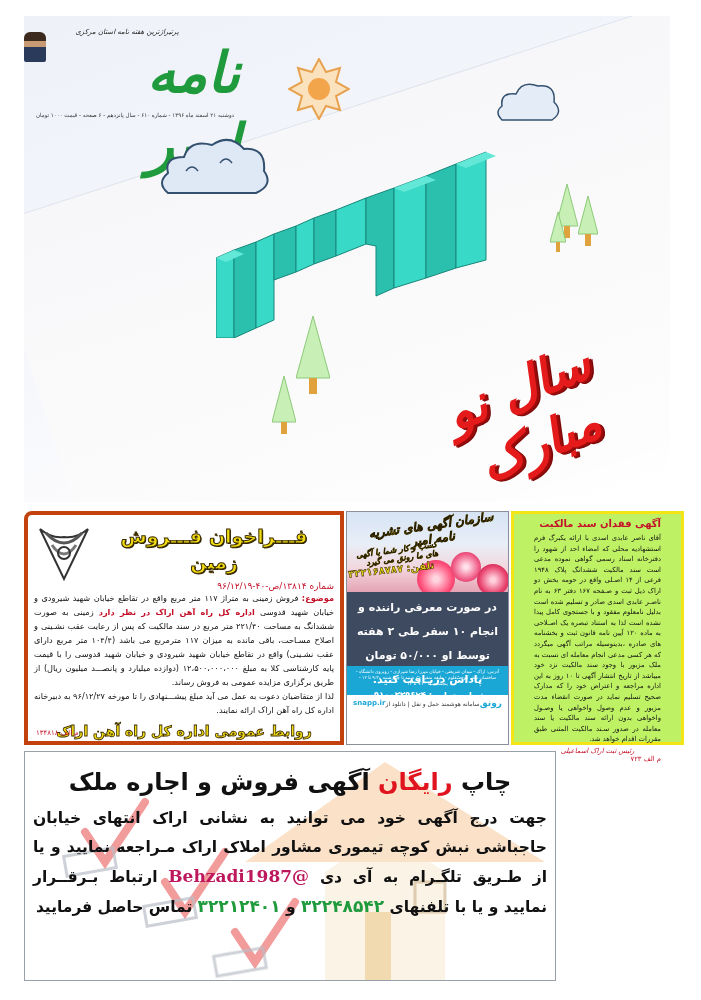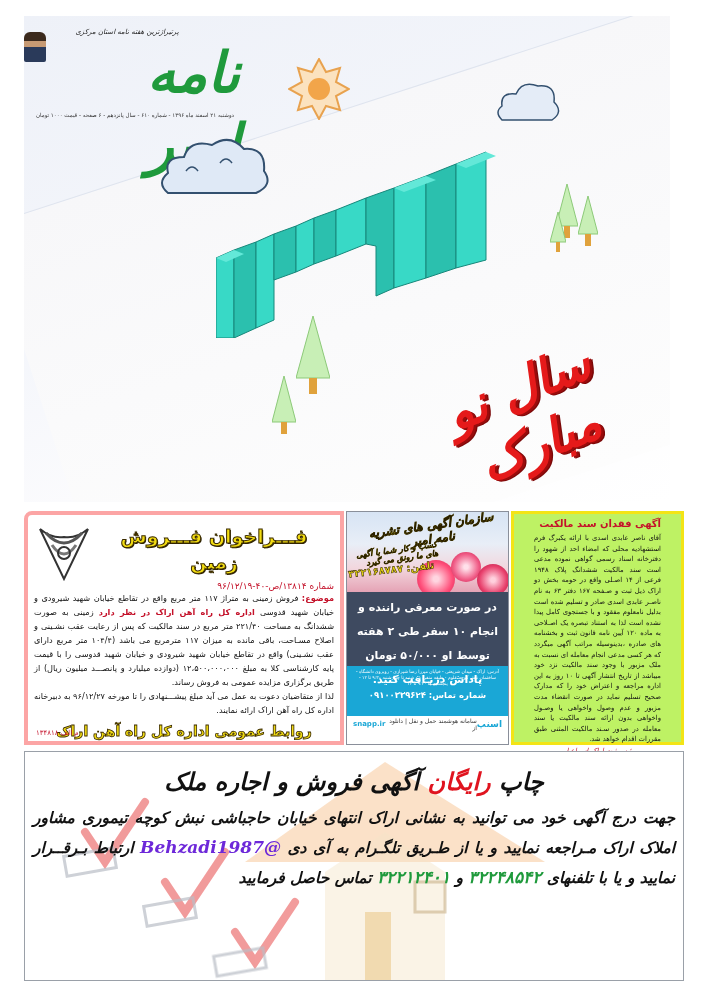--- a/index.html
+++ b/index.html
@@ -53,21 +53,21 @@
     text-shadow: 2px 2px 0 #9a0c0c, 3px 3px 0 #7a0909;
     transform: rotate(-22deg);
   }
   .tree { position: absolute; }
 
   
   .ad-row { position: absolute; left: 24px; top: 511px; width: 660px; height: 234px; }
 
   .ad-tender {
     position: absolute; left: 0; top: 0; width: 320px; height: 234px;
-    border: 4px solid #fca5a5; border-radius: 8px 0 0 0; background: #fff; padding: 4px 6px;
+    border: 4px solid #c2410c; border-radius: 8px 0 0 0; background: #fff; padding: 4px 6px;
     direction: rtl;
   }
   .ad-tender .emblem {
     position: absolute; left: 8px; top: 8px; width: 56px; height: 60px;
   }
   .ad-tender .headline {
     margin-right: 10px; margin-left: 70px; text-align: center;
     font-size: 19px; font-weight: bold; color: #f2dc12;
     -webkit-text-stroke: 1px #3b2b00; text-shadow: 1px 1px 0 #2a1f00;
     line-height: 26px; margin-top: 4px;
@@ -101,21 +101,21 @@
   }
   .ad-snapp .banner .t3 {
     position: absolute; right: 74px; top: 52px; font-size: 10px; font-weight: bold; color: #e9d60e;
     -webkit-text-stroke: 0.5px #2b2100; transform: rotate(-6deg);
   }
   .ad-snapp .dark {
     background: #3e4a60; color: #fff; height: 74px; padding: 4px 6px;
     text-align: center; font-size: 11px; font-weight: bold; line-height: 24px;
   }
   .ad-snapp .strip {
-    background: #1aa7d6; color: #fff; height: 50px; padding: 3px 4px; text-align: center;
+    background: #1aa7d6; color: #fff; height: 29px; padding: 3px 4px; text-align: center;
   }
   .ad-snapp .strip .addr { font-size: 4.5px; line-height: 6px; }
   .ad-snapp .strip .phone { font-size: 8.5px; font-weight: bold; margin-top: 3px; }
   .ad-snapp .foot {
     height: 16px; display: flex; align-items: center; justify-content: space-between; padding: 0 6px;
     font-size: 6px; color: #333;
   }
   .ad-snapp .foot .brand { color: #1aa7d6; font-weight: bold; font-size: 9px; }
   .ad-snapp .foot .url { color: #1aa7d6; font-weight: bold; font-size: 7px; direction: ltr; }
 
@@ -123,33 +123,33 @@
     position: absolute; left: 487px; top: 0; width: 173px; height: 234px;
     border: 3px solid #f3e416; background: #bef264; padding: 4px 20px; direction: rtl;
   }
   .ad-deed .ttl { font-size: 10px; font-weight: bold; color: #c4122a; text-align: right; margin-bottom: 4px; }
   .ad-deed p { font-size: 6.8px; line-height: 10.6px; color: #111; text-align: justify; }
   .ad-deed .sign { text-align: center; font-size: 6.8px; color: #c4122a; font-style: italic; margin-top: 2px; }
   .ad-deed .ref { text-align: right; font-size: 6.8px; color: #c4122a; }
 
   
   .promo {
-    position: absolute; left: 24px; top: 751px; width: 660px; height: 230px;
-    border: 1px solid #9aa0a8; background: #fff; overflow: hidden; direction: rtl; font-style: italic;
+    position: absolute; left: 24px; top: 751px; width: 532px; height: 230px;
+    border: 1px solid #9aa0a8; background: #fff; overflow: hidden; direction: rtl;
   }
   .promo .art { position: absolute; left: 0; top: 0; width: 660px; height: 230px; }
   .promo .head {
     position: relative; text-align: center; font-size: 24px; font-weight: bold; color: #111; margin-top: 16px;
   }
   .promo .head .free { color: #e0141f; }
   .promo .body {
     position: relative; padding: 8px 8px 0 8px; font-size: 15.5px; font-weight: bold; color: #111;
     line-height: 29px; text-align: justify;
   }
-  .promo .handle { color: #6d28d9; font-family: "DejaVu Serif", serif; font-size: 17px; }
+  .promo .handle { color: #be185d; font-family: "DejaVu Serif", serif; font-size: 17px; }
   .promo .tel { color: #1f9a3c; font-size: 17px; margin-top: 16px; }
 </style>
 </head>
 <body>
 
 <div class="cover">
   <div class="ground"></div>
 
   <div class="masthead">
     <div class="portrait"></div>
@@ -244,21 +244,21 @@
       <div class="t1">سازمان آگهی های تشریه نامه امیر</div>
       <div class="t2">کسب و کار شما با آگهی های ما رونق می گیرد</div>
       <div class="t3">تلفن: ۳۲۲۱۶۸۷۸۷</div>
     </div>
     <div class="dark">در صورت معرفی راننده و انجام ۱۰ سفر طی ۲ هفته توسط او ۵۰/۰۰۰ تومان پاداش دریـافت کنید.</div>
     <div class="strip">
       <div class="addr">آدرس: اراک - میدان شریعتی - خیابان میرزا رضا شیرازی - روبروی دانشگاه - ساختمان نیش کوچه علوم - طبقه منفی ۱ - شنبه تا چهارشنبه ۹:۳۰ تا ۱۲ - پنجشنبه ها ۹:۳۰ تا ۱۲</div>
       <div class="phone">شماره تماس: ۰۹۱۰۰۳۳۹۶۲۴</div>
     </div>
     <div class="foot">
-      <span class="brand">اسنپ</span>
+      <span class="brand">رونق</span>
       <span>سامانه هوشمند حمل و نقل | دانلود از</span>
       <span class="url">snapp.ir</span>
     </div>
   </div>
 
   <div class="ad-deed">
     <div class="ttl">آگهی فقدان سند مالکیت</div>
     <p>آقای ناصر عابدی اسدی با ارائه یکبرگ فرم استشهادیه محلی که امضاء احد از شهود را دفترخانه اسناد رسمی گواهی نموده مدعی است سند مالکیت ششدانگ پلاک ۱۹۴۸ فرعی از ۱۴ اصـلی واقع در حومه بخش دو اراک ذیل ثبت و صـفحه ۱۶۷ دفتر ۶۳ به نام ناصـر عابدی اسدی صادر و تسلیم شده است بدلیل نامعلوم مفقود و با جستجوی کامل پیدا نشده است لذا به استناد تبصره یک اصـلاحی به ماده ۱۲۰ آیین نامه قانون ثبت و بخشنامه های صادره ،بدینوسیله مراتب آگهی میگردد که هر کسی مدعی انجام معامله ای نسبت به ملک مزبور با وجود سند مالکیت نزد خود میباشد از تاریخ انتشار آگهی تا ۱۰ روز به این اداره مراجعه و اعتراض خود را که مدارک صحیح تسلیم نماید در صورت انقضاء مدت مزبور و عدم وصول واخواهی یا وصـول واخواهی بدون ارائه سند مالکیت یا سند معامله در صدور سـند مالکیت المثنی طبق مقررات اقدام خواهد شد.</p>
     <div class="sign">رئیس ثبت اراک اسماعیلی</div>
     <div class="ref">م الف ۷۲۳</div>

